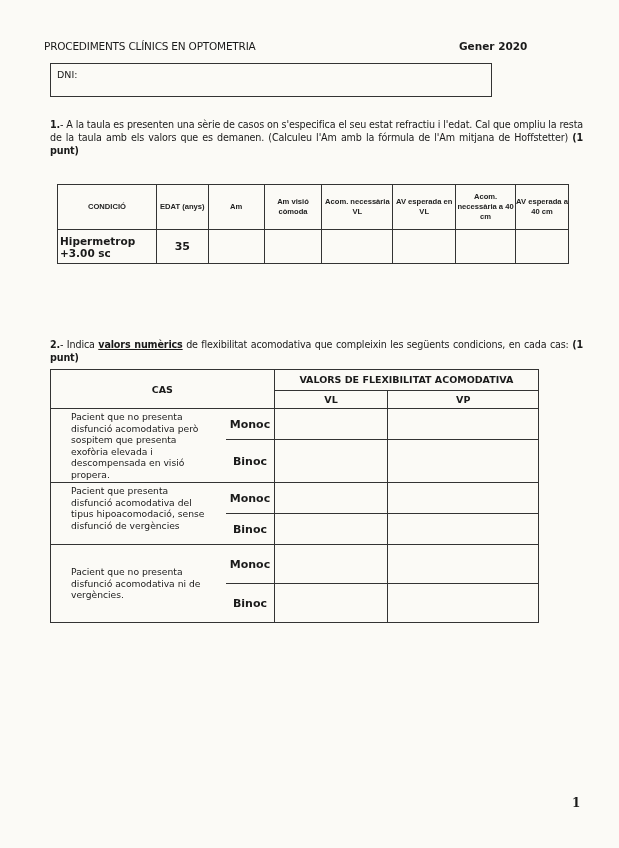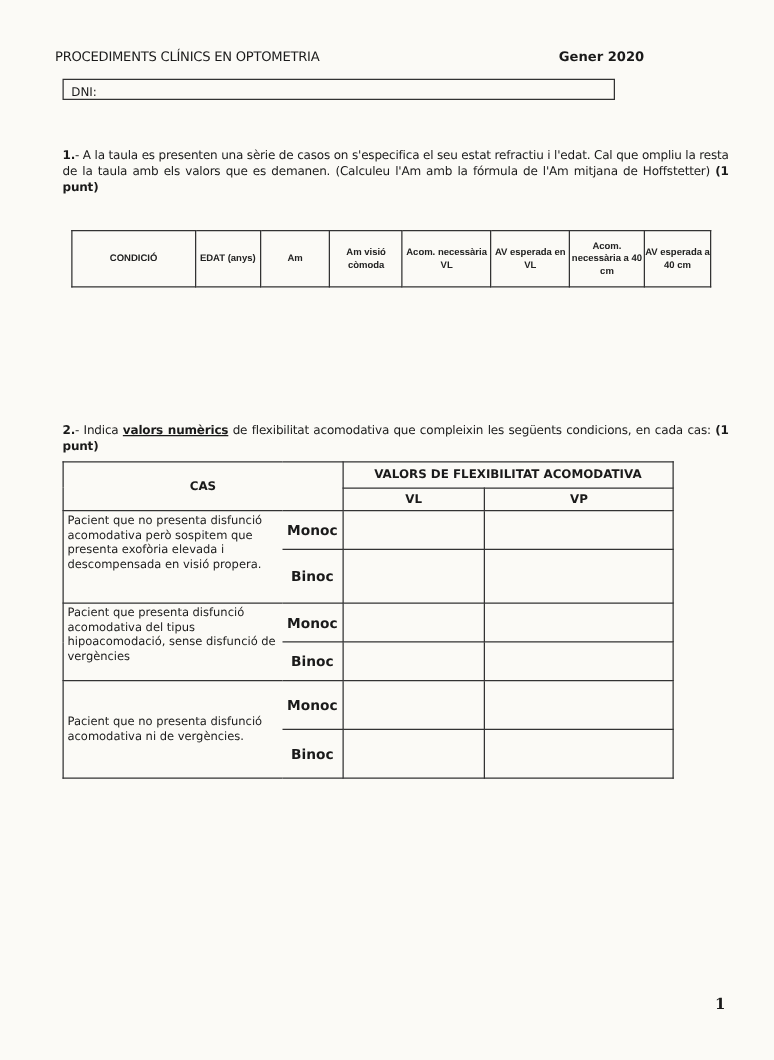--- a/index.html
+++ b/index.html
@@ -2,42 +2,42 @@
 <html><head>
 <meta charset="utf-8">
 <style>
   html, body { margin: 0; padding: 0; }
   body {
     width: 619px; height: 848px; background: #fbfaf6; position: relative; overflow: hidden;
     font-family: "DejaVu Sans", sans-serif; color: #1a1a1a;
   }
   .abs { position: absolute; }
   .header-title { left: 44px; top: 40px; font-size: 10.5px; font-weight: normal; letter-spacing: -0.2px; }
-  .header-date { left: 447px; top: 40px; font-size: 10.5px; font-weight: bold; }
-  .dni-box { left: 50px; top: 63px; width: 442px; height: 17px; border: 1px solid #333; box-sizing: border-box; }
+  .header-date { left: 459px; top: 40px; font-size: 10.5px; font-weight: bold; }
+  .dni-box { left: 50px; top: 63px; width: 442px; height: 34px; border: 1px solid #333; box-sizing: border-box; }
   .dni-label { position: absolute; left: 6px; top: 5px; font-size: 9.5px; }
   .q-text { font-size: 9.6px; line-height: 13px; text-align: justify; letter-spacing: -0.15px; }
   .q1 { left: 50px; top: 118px; width: 533px; }
   .q2 { left: 50px; top: 338px; width: 533px; }
   b.num { font-weight: bold; }
   .u { text-decoration: underline; font-weight: bold; }
 
   table { border-collapse: collapse; position: absolute; }
   td, th { border: 1px solid #333; padding: 0; }
   .t1 { left: 57px; top: 184px; width: 512px; }
   .t1 th { font-family: "Liberation Sans", sans-serif; font-size: 7.6px; font-weight: bold; height: 44px; text-align: center; line-height: 10px; color: #222; }
   .t1 td { height: 27px; }
   .t1 .cond { font-weight: bold; font-size: 10.5px; padding-left: 2px; line-height: 12px; }
   .t1 .age { font-weight: bold; font-size: 11px; text-align: center; }
 
   .t2 { left: 50px; top: 369px; width: 489px; }
   .t2 th { font-weight: bold; font-size: 9.5px; text-align: center; margin-top: 40px; }
   .t2 .cas-head { height: 38px; }
   .t2 .vhead { height: 17px; }
-  .t2 .case-text { font-size: 9.2px; line-height: 11.5px; padding: 2px 3px; vertical-align: top; border-right: none; }
+  .t2 .case-text { font-size: 9.2px; line-height: 11.5px; padding: 2px 20px; vertical-align: top; border-right: none; }
   .t2 .mb { font-size: 11px; font-weight: bold; text-align: center; border-left: none; width: 46px; }
   .t2 .cell { height: 30px; }
 </style>
 </head>
 <body>
 
 <div class="abs header-title">PROCEDIMENTS CLÍNICS EN OPTOMETRIA</div>
 <div class="abs header-date">Gener 2020</div>
 
 <div class="abs dni-box">
@@ -62,20 +62,30 @@
   <tbody>
       <tr>
     <th>CONDICIÓ</th>
     <th>EDAT (anys)</th>
     <th>Am</th>
     <th>Am visió còmoda</th>
     <th>Acom. necessària VL</th>
     <th>AV esperada en VL</th>
     <th>Acom. necessària a 40 cm</th>
     <th>AV esperada a 40 cm</th>
+  </tr>
+  <tr>
+    <td class="cond" style="height:33px">Hipermetrop +3.00 sc</td>
+    <td class="age">35</td>
+    <td></td>
+    <td></td>
+    <td></td>
+    <td></td>
+    <td></td>
+    <td></td>
   </tr>
 </tbody>
   </table>
 
 <div class="abs q-text q2">
   <b class="num">2.</b><span>- Indica </span><span class="u">valors numèrics</span><span> de flexibilitat acomodativa que compleixin les següents condicions, en cada cas: </span><b>(1 punt)</b>
 </div>
 
 <table class="t2">
   <colgroup>

